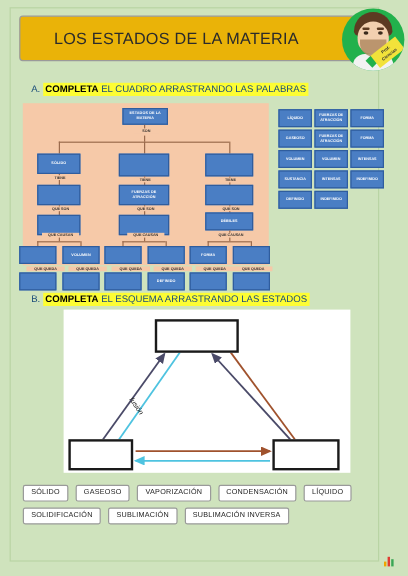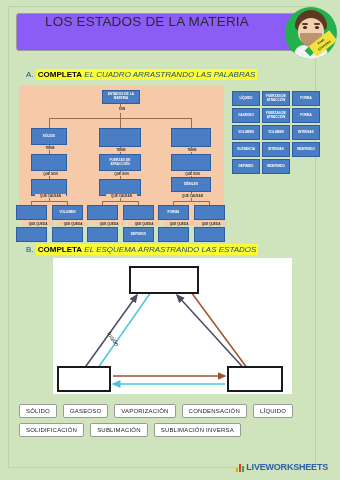--- a/index.html
+++ b/index.html
@@ -13,22 +13,22 @@
 
   
   .sheet{
     position:absolute;left:8px;top:6px;width:306px;height:460px;
     background:#cfe3bd;border:1px solid #b9d4a4;
   }
 
   
   .titlebar{
     position:absolute;left:16px;top:13px;width:286px;height:36px;
-    background:#8b5cf6;border:1px solid #9a9a9a;border-radius:3px;
-    display:flex;justify-content:center;
+    background:#eab308;border:1px solid #9a9a9a;border-radius:3px;
+    display:flex;align-items:center;justify-content:center;
   }
   .titlebar span{
     font-size:13.5px;color:#2b2b2b;letter-spacing:.2px;
     padding-right:26px;white-space:nowrap;
   }
 
   
   .avatar{
     position:absolute;right:3px;top:7px;width:52px;height:52px;
     border-radius:50%;background:#22b14c;overflow:hidden;
@@ -52,21 +52,21 @@
     background:#f2e23a;transform:rotate(-38deg);
     font-size:3.6px;color:#333;display:flex;flex-direction:column;
     align-items:center;justify-content:center;line-height:1.15;
     font-weight:bold;
   }
 
   
   .sec-head{position:absolute;font-size:8px;color:#1b4d7a;white-space:nowrap;}
   .sec-head .hl{background:#fdfd33;padding:1px 2px;}
   .sec-head .b{font-weight:bold;color:#000;}
-  .sec-head .rest{color:#1b4d7a;font-style:italic;}
+  .sec-head .rest{color:#1b4d7a;}
 
   
   .panelA{
     position:absolute;left:19px;top:86px;width:205px;height:135px;
     background:#f6c9a8;
   }
   .node{
     position:absolute;background:#4a7ec4;border:1px solid #2f5d9e;
     color:#fff;font-size:3.1px;text-align:center;line-height:1.15;
     display:flex;align-items:center;justify-content:center;
@@ -296,15 +296,14 @@
         <div class="word">SUBLIMACIÓN INVERSA</div>
       </div>
   </div>
 
   <div class="footer">
     <span class="lw-icon">
       <i style="height:4px;background:#f0a500;"></i>
       <i style="height:8px;background:#e03c31;"></i>
       <i style="height:6px;background:#3aa655;"></i>
     </span>
-    <span class="lw-text">LIVEWORKSHEETS</span>
   </div>
 </div>
 
 </body></html>

